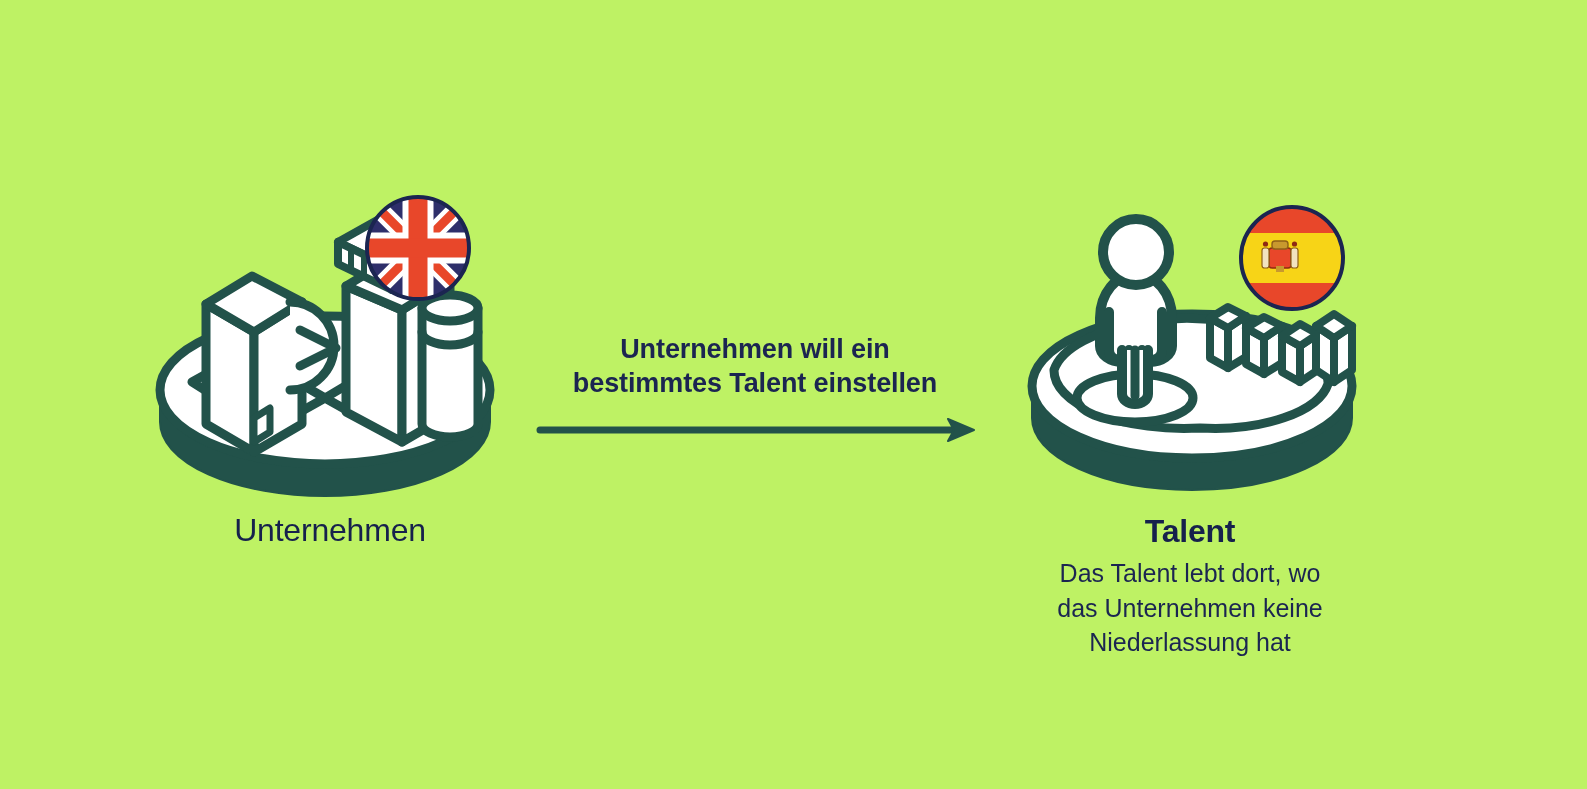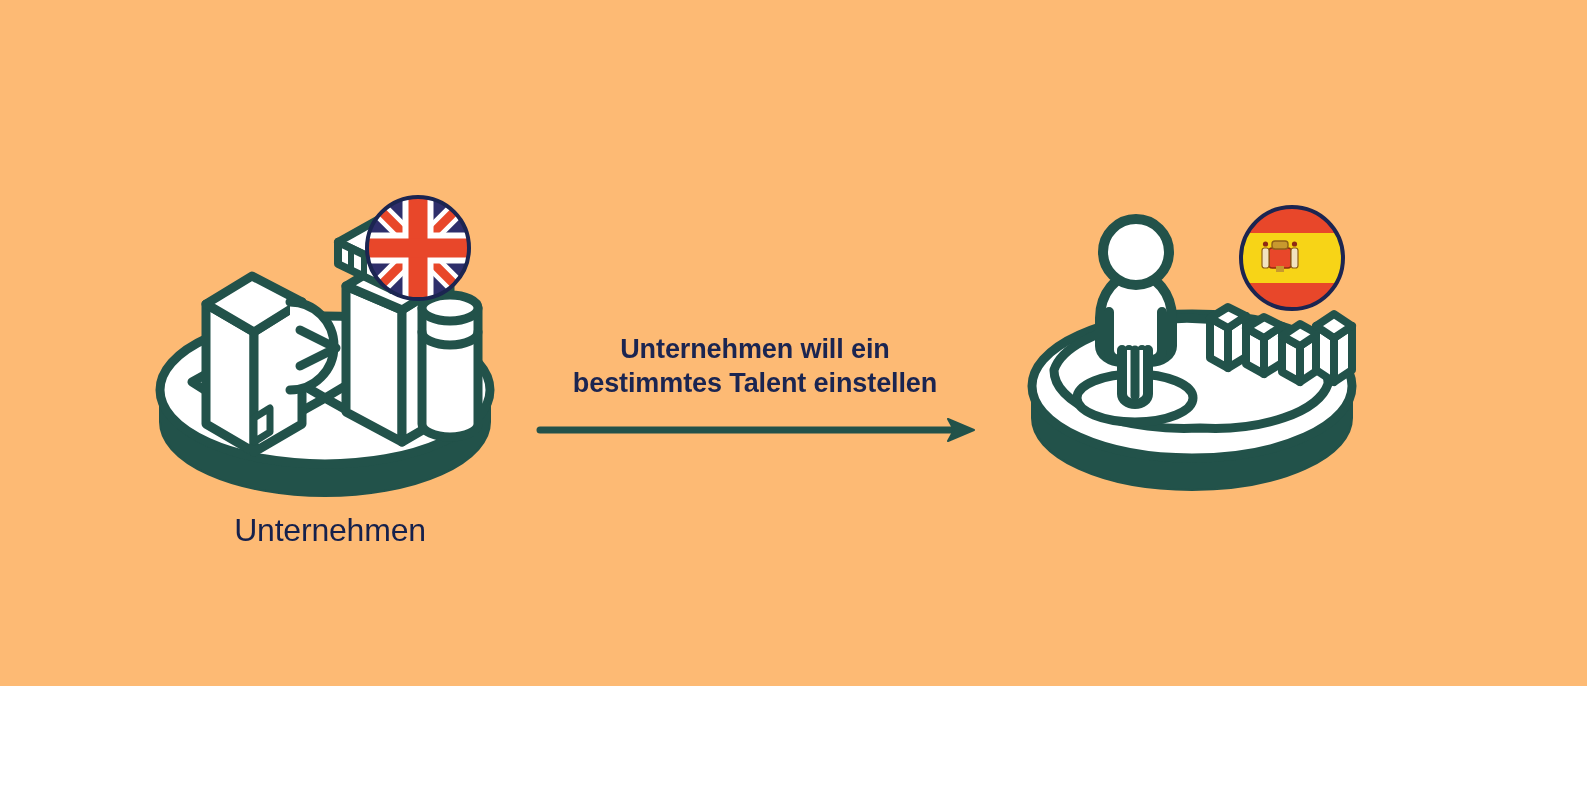--- a/index.html
+++ b/index.html
@@ -6,22 +6,22 @@
     margin: 0;
     padding: 0;
     background: #ffffff;
   }
   body {
     font-family: "Liberation Sans", sans-serif;
   }
   #canvas {
     position: relative;
     width: 1587px;
-    height: 686px;
-    background: #fdba74;
+    height: 789px;
+    background: #bef264;
     overflow: hidden;
   }
 
   
   .illus-left {
     position: absolute;
     left: 150px;
     top: 180px;
     width: 360px;
     height: 320px;
@@ -242,14 +242,20 @@
     <div class="arrow-wrap">
       <svg viewBox="0 0 510 26" width="510" height="26">
         <line x1="40" y1="13" x2="462" y2="13" stroke="#22524A" stroke-width="7" stroke-linecap="round"></line>
         <path d="M448 2 L474 13 L448 24 L454 13 Z" fill="#22524A" stroke="#22524A" stroke-width="2" stroke-linejoin="round"></path>
       </svg>
     </div>
   </div>
 
   <div class="label-left">Unternehmen</div>
 
+  <div class="label-right">
+    <div class="label-right-title">Talent</div>
+    <div class="label-right-sub">Das Talent lebt dort, wo
+das Unternehmen keine
+Niederlassung hat</div>
+  </div>
 
 </div>
 
 </body></html>

